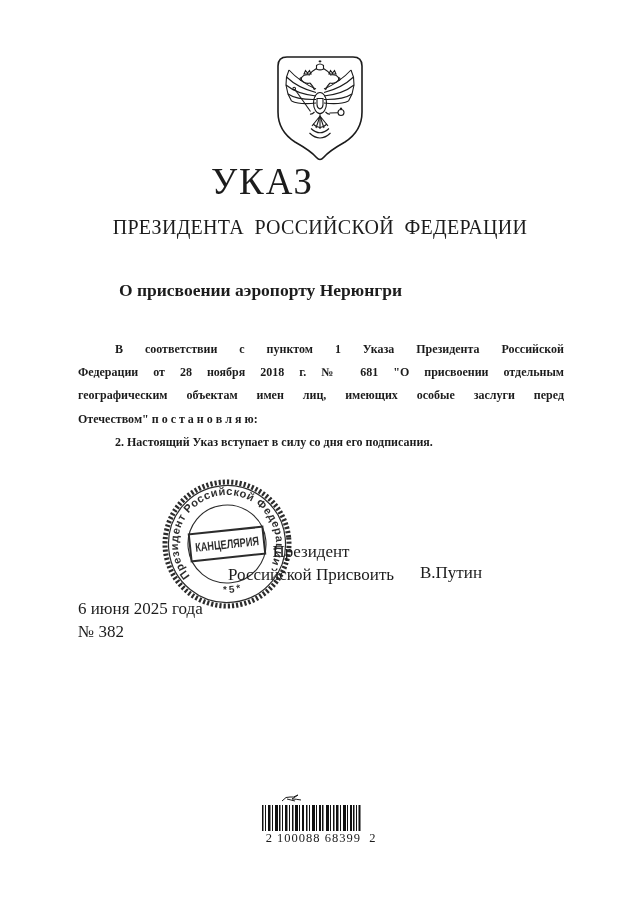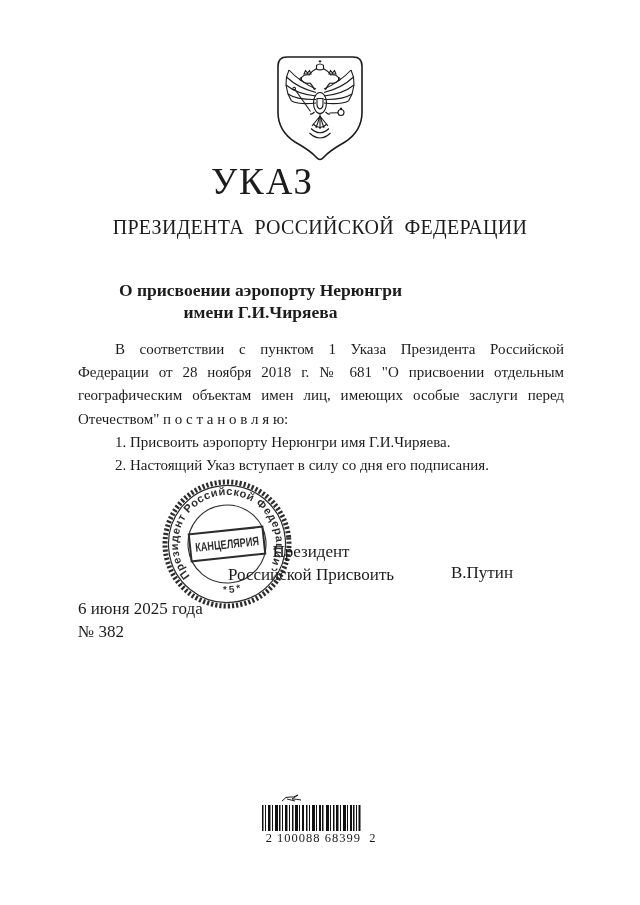--- a/index.html
+++ b/index.html
@@ -15,29 +15,29 @@
 
   
   #title{left:0;top:160px;width:525px;text-align:center;
          font-size:37px;letter-spacing:2px;}
   #subtitle{left:0;top:216px;width:640px;text-align:center;
          font-size:20px;word-spacing:5px;letter-spacing:.3px;}
   #subject{left:0;top:279px;width:521px;text-align:center;
          font-weight:bold;font-size:17.5px;line-height:22px;}
 
   
-  #body{left:78px;top:338px;width:486px;font-size:15px;line-height:23.2px;}
+  #body{left:78px;top:338px;width:486px;font-size:12px;line-height:23.2px;font-weight:bold;}
   .bl{white-space:nowrap;}
   .bl.j{text-align:justify;text-align-last:justify;}
   .bl.i{text-indent:37px;}
 
   
   #sig-title{left:227px;top:541px;width:168px;text-align:center;
          font-size:17px;line-height:22.5px;}
-  #sig-name{left:420px;top:563px;font-size:17px;margin-left:31px;}
+  #sig-name{left:420px;top:563px;font-size:17px;}
 
   
   #stamp{left:160px;top:477px;width:134px;height:134px;
          transform:rotate(-6deg);opacity:.92;z-index:5;}
   #stamp text{font-family:"Liberation Sans",sans-serif;font-weight:bold;fill:#1b1b1b;}
 
   
   #footer{left:78px;top:598px;font-size:17px;line-height:22.6px;}
 
   
@@ -104,29 +104,27 @@
       <path d="M44 60 L36 70 M44 60 L40 72 M44 60 L48 72 M44 60 L52 70"></path>
     </g>
   </svg>
 </div>
 
 <div class="abs" id="title">УКАЗ</div>
 <div class="abs" id="subtitle">ПРЕЗИДЕНТА РОССИЙСКОЙ ФЕДЕРАЦИИ</div>
 
 <div class="abs" id="subject">
   <div>О присвоении аэропорту Нерюнгри</div>
-  <div>имени Г.И.Чиряева</div>
 </div>
 
 <div class="abs" id="body">
   <div class="bl j i">В соответствии с пунктом 1 Указа Президента Российской</div>
   <div class="bl j">Федерации от 28 ноября 2018 г. № 681 "О присвоении отдельным</div>
   <div class="bl j">географическим объектам имен лиц, имеющих особые заслуги перед</div>
   <div class="bl">Отечеством" п о с т а н о в л я ю:</div>
-  <div class="bl i">1. Присвоить аэропорту Нерюнгри имя Г.И.Чиряева.</div>
   <div class="bl i">2. Настоящий Указ вступает в силу со дня его подписания.</div>
 </div>
 
 <div class="abs" id="sig-title">
   <div>Президент</div>
   <div>Российской Присвоить</div>
 </div>
 <div class="abs" id="sig-name">В.Путин</div>
 
 <div class="abs" id="stamp">

